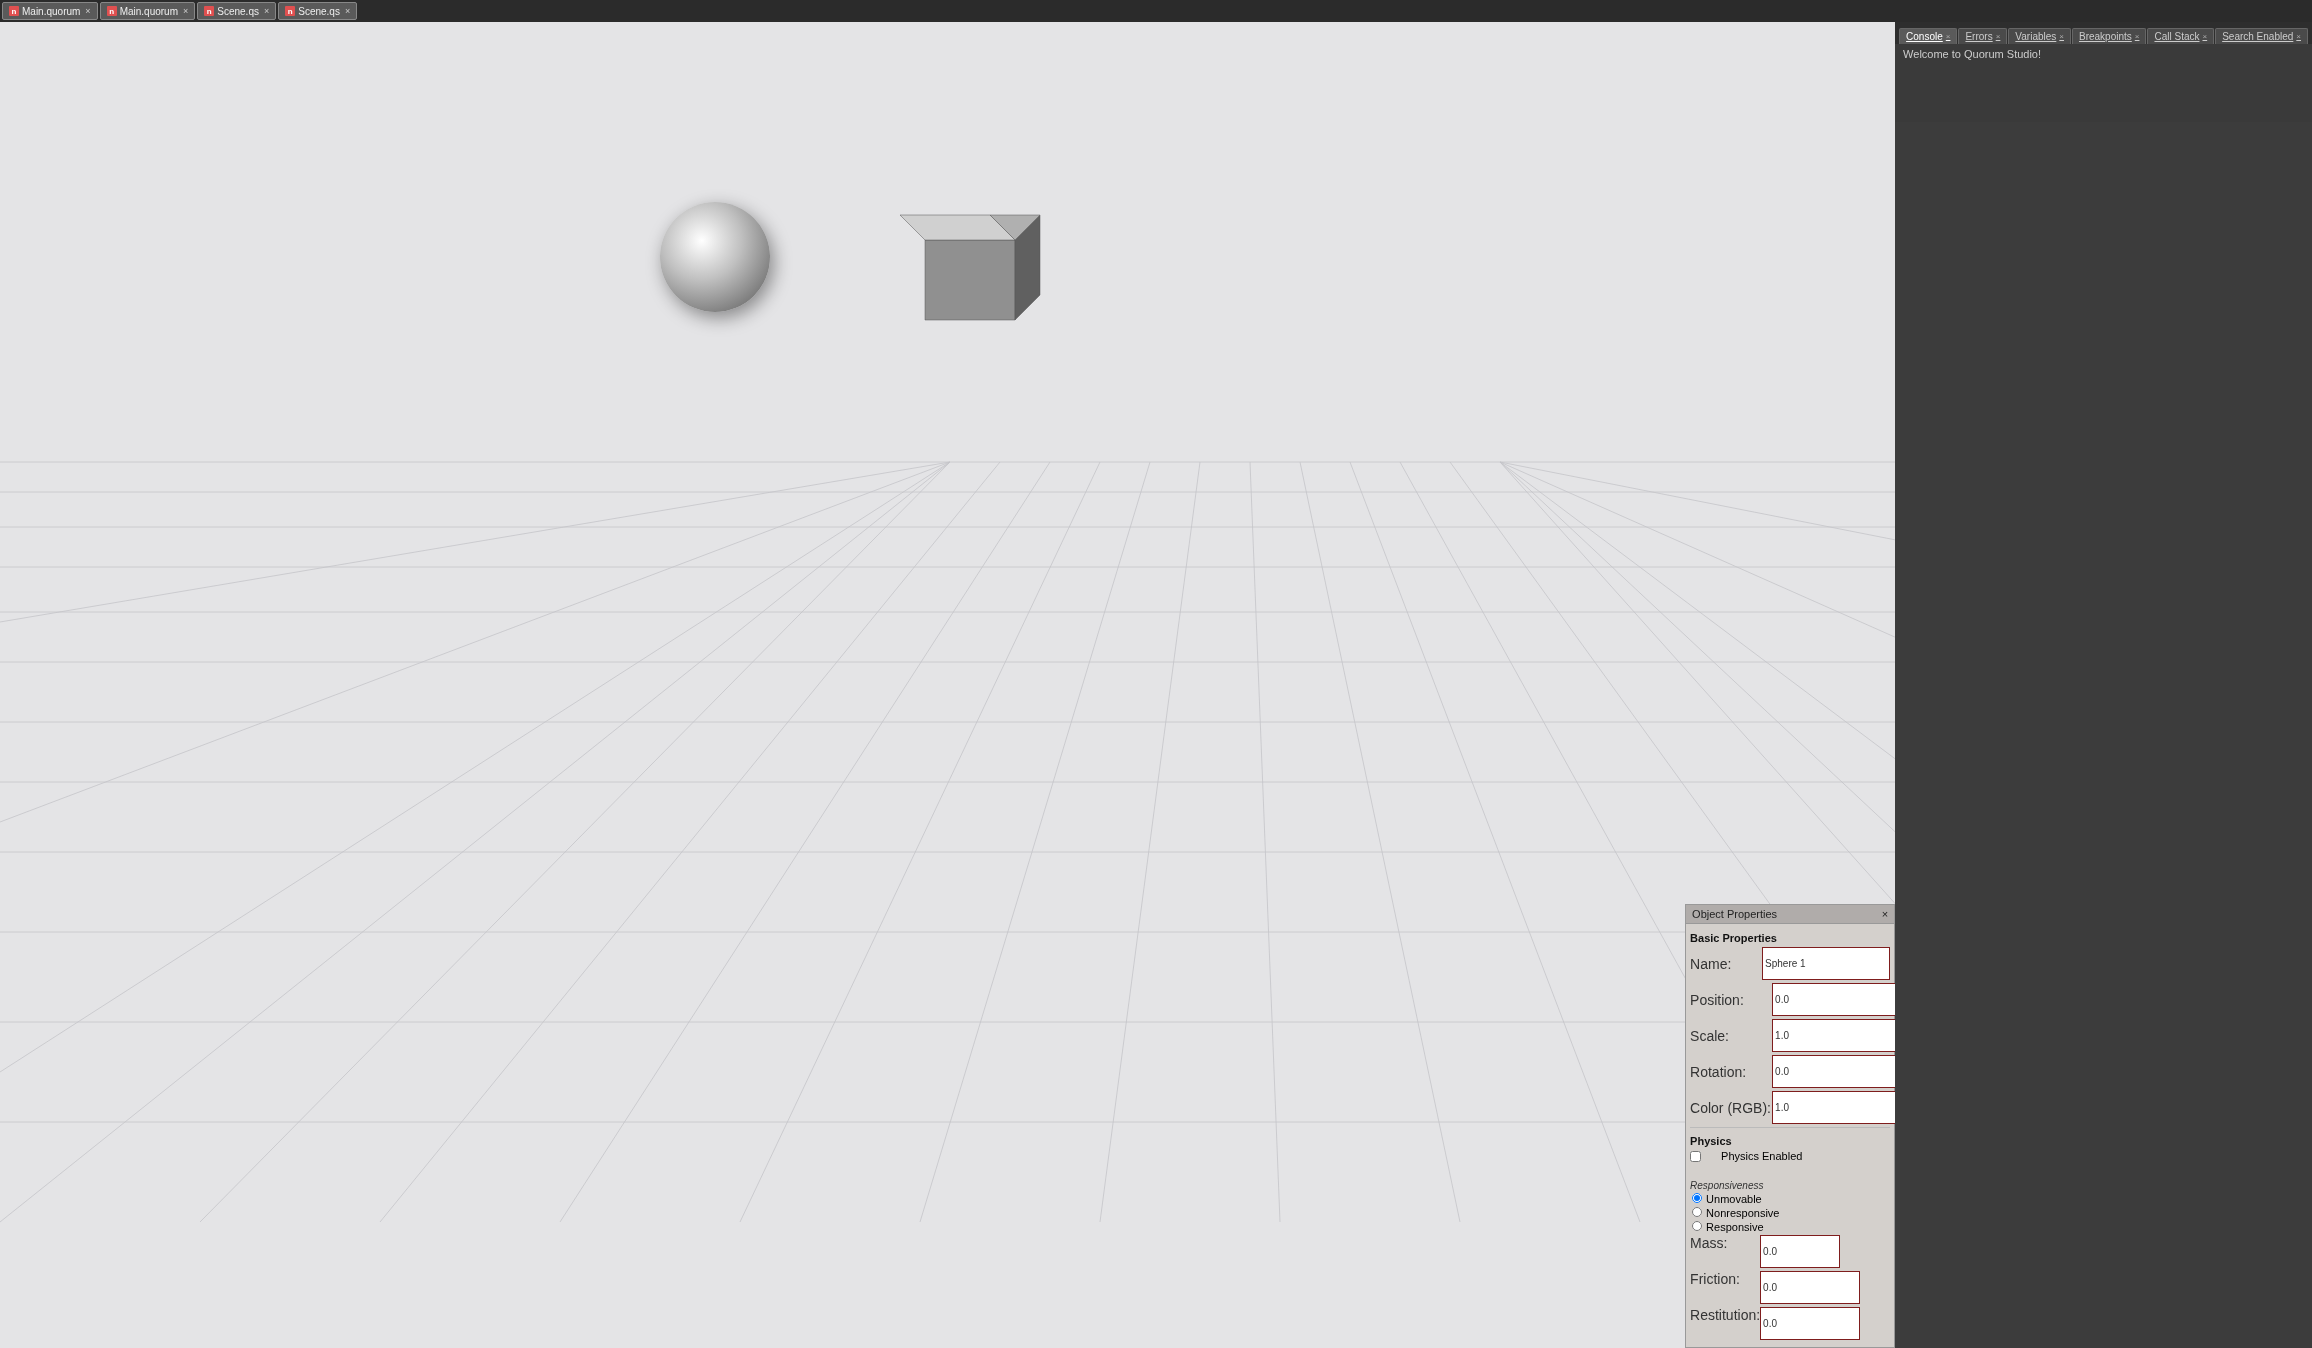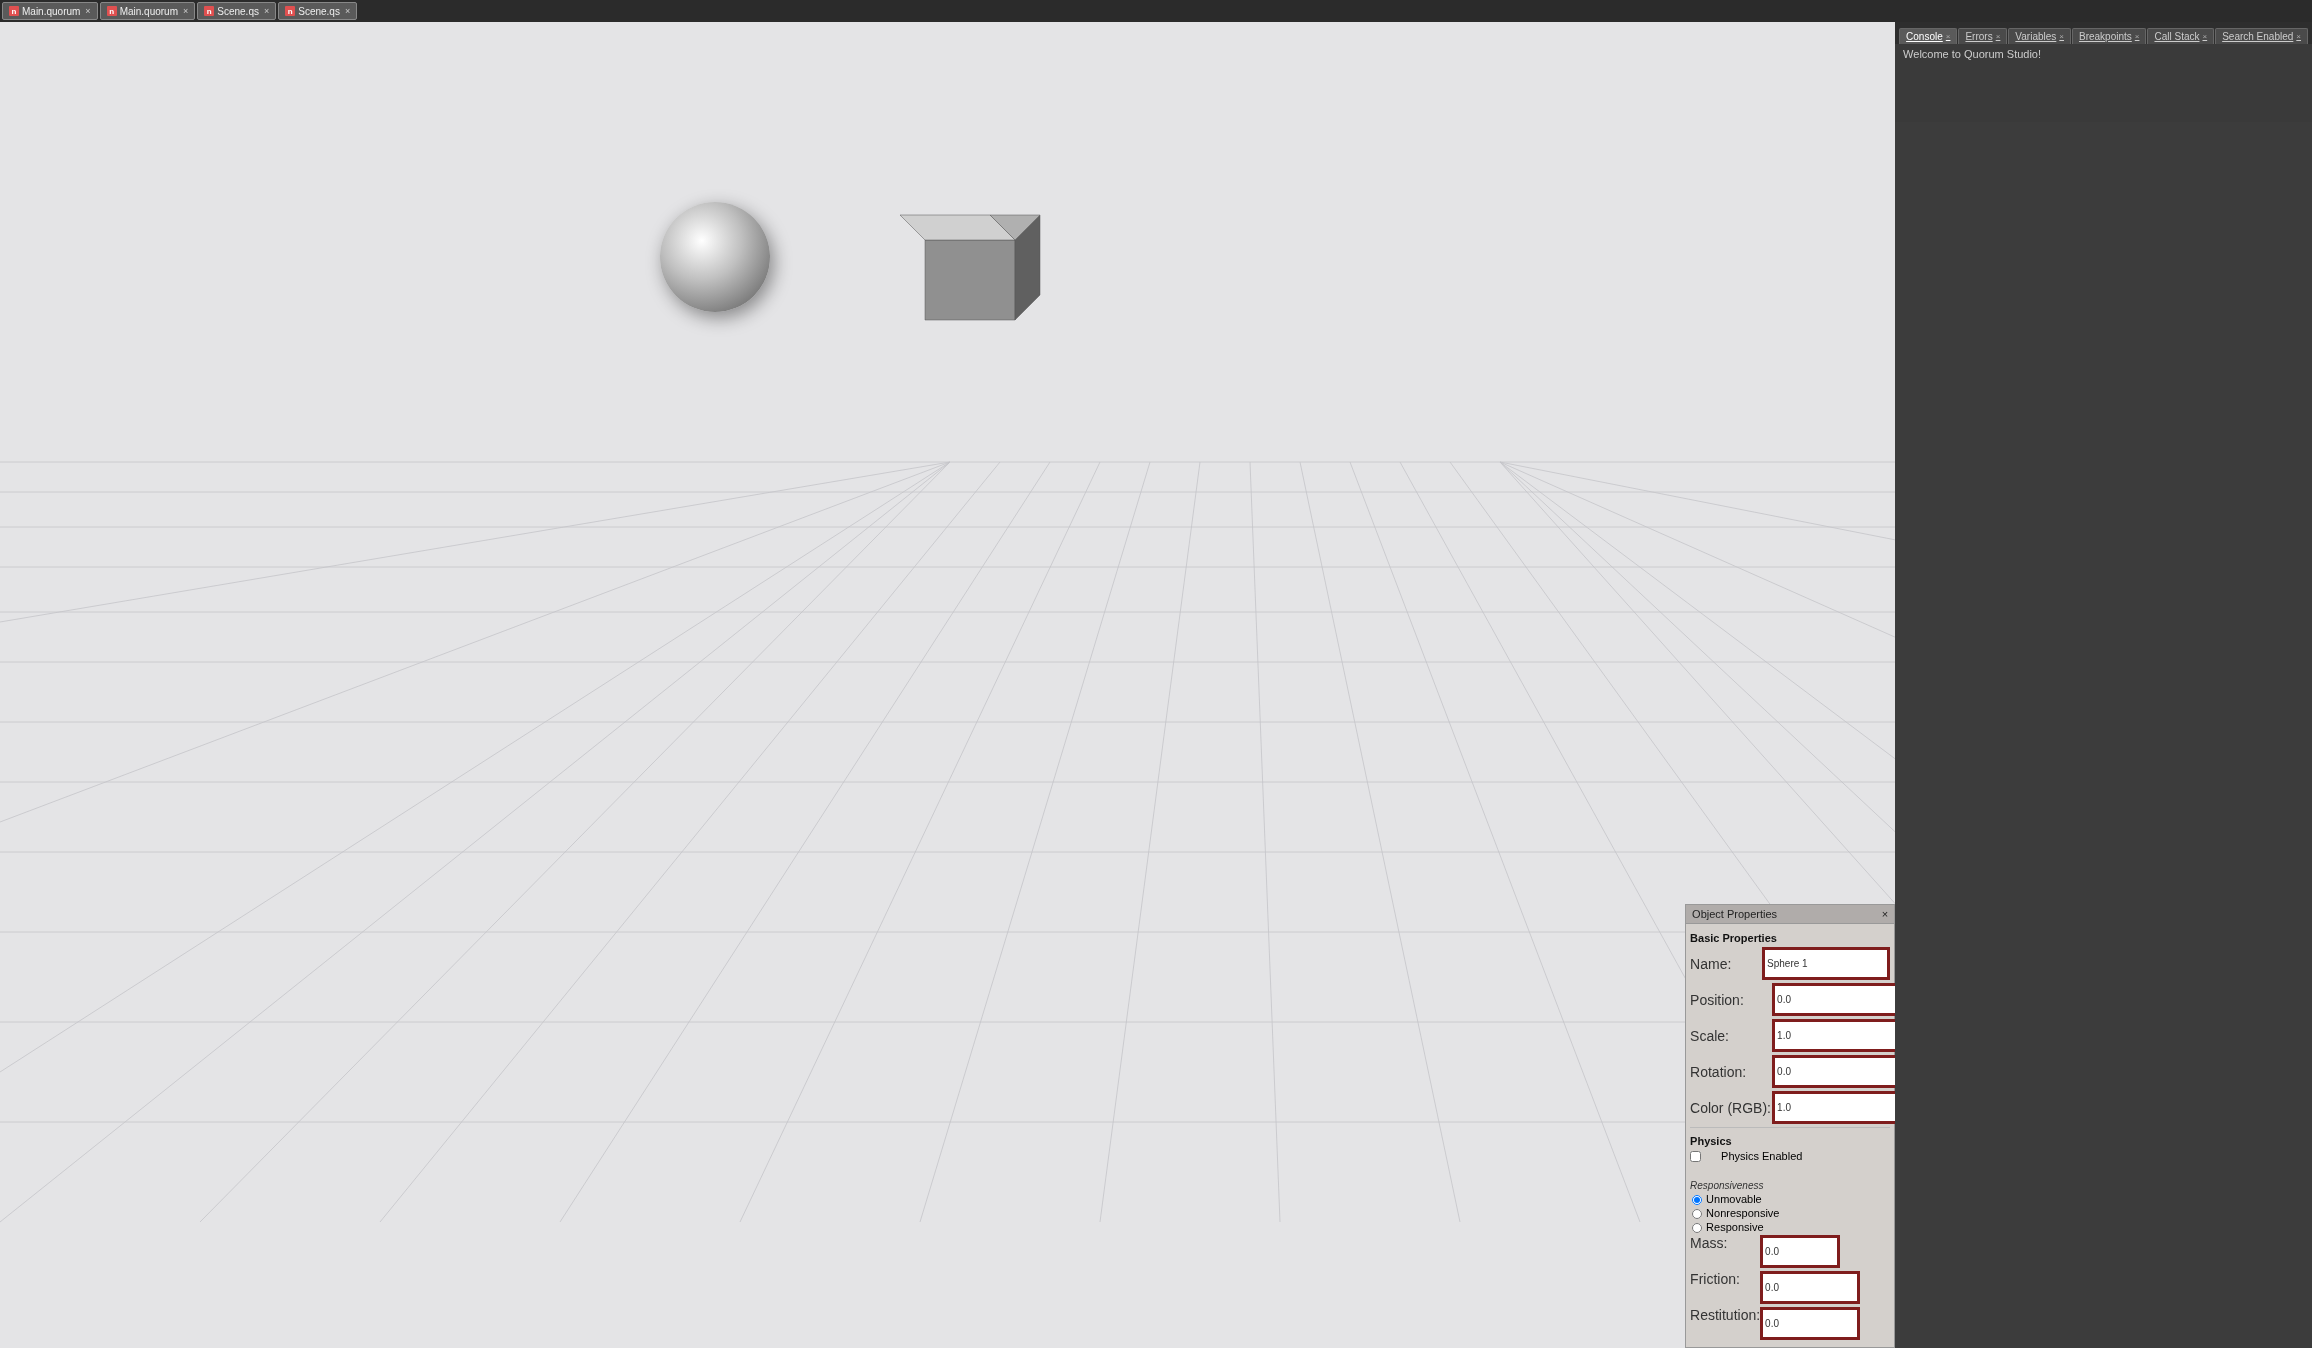--- a/index.html
+++ b/index.html
@@ -136,21 +136,21 @@
       gap: 2px;
     }
     .prop-label {
       color: #333;
       width: 70px;
       font-size: 14px;
       flex-shrink: 0;
     }
     .prop-field {
       background: white;
-      border: 3px solid #7f1d1d;
+      border: 1px solid #7f1d1d;
       height: 33px;
       font-size: 10px;
       padding: 12px 2px;
       color: #333;
       flex: 1;
       min-width: 0;
     }
     .prop-fields-row {
       display: flex;
       align-items: center;
@@ -178,21 +178,21 @@
       align-items: center;
       gap: 20px;
       margin-bottom: 18px;
     }
     .checkbox-row input[type="checkbox"] {
       width: 11px;
       height: 11px;
     }
     .radio-row {
       display: flex;
-      align-items: flex-end;
+      align-items: flex-start;
       gap: 4px;
       margin-bottom: 2px;
       padding-left: 2px;
     }
     .radio-row input[type="radio"] {
       width: 10px;
       height: 10px;
     }
     .responsiveness-label {
       font-size: 10px;

